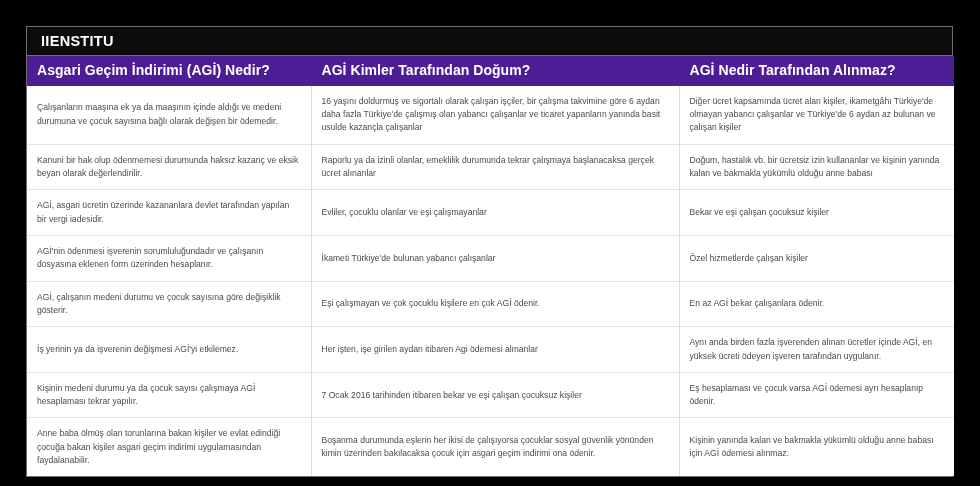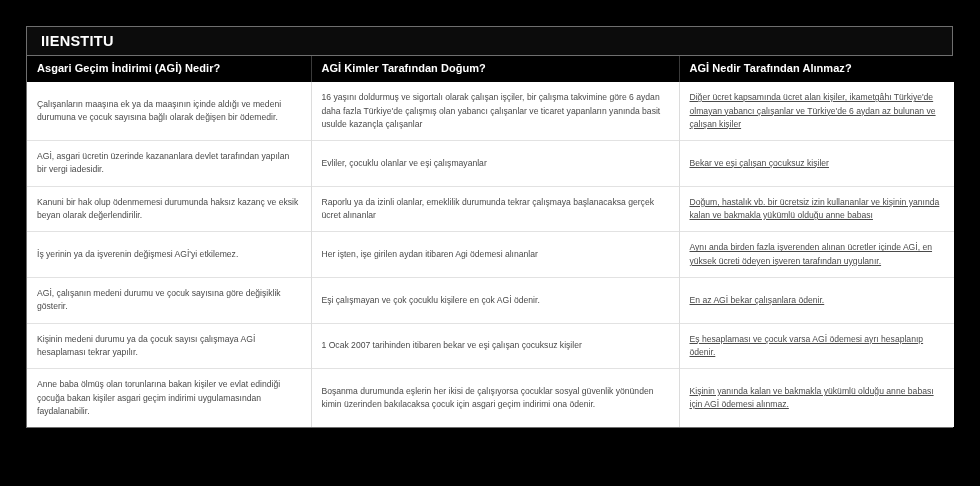--- a/index.html
+++ b/index.html
@@ -40,44 +40,44 @@
     white-space: nowrap;
   }
   
   table.agi-table {
     width: 100%;
     border-collapse: collapse;
     table-layout: fixed;
     background: #ffffff;
   }
   table.agi-table th {
-    background: #000000;
+    background: #4c1d95;
     color: #ffffff;
-    font-size: 11px;
+    font-size: 14px;
     font-weight: bold;
     text-align: left;
     padding: 6px 10px 7px 10px;
     vertical-align: middle;
     border-right: 1px solid #3a3a3a;
     letter-spacing: 0.05px;
     line-height: 1.2;
   }
   table.agi-table th:last-child { border-right: none; }
 
   table.agi-table td {
     font-size: 8.6px;
     color: #4a4a4a;
     line-height: 1.55;
     padding: 9px 10px 9px 10px;
     vertical-align: middle;
     border-top: 1px solid #e2e2e2;
     border-right: 1px solid #dcdcdc;
     background: #ffffff;
   }
-  table.agi-table td:last-child { border-right: none; text-decoration: underline; }
+  table.agi-table td:last-child { border-right: none; }
   table.agi-table tbody tr:first-child td { border-top: none; }
 
   .col-1 { width: 284px; }
   .col-2 { width: 368px; }
   .col-3 { width: 275px; }
 </style>
 </head>
 <body>
 
 <div class="infographic">
@@ -99,42 +99,47 @@
         <th>AGİ Nedir Tarafından Alınmaz?</th>
       </tr>
     </thead>
     <tbody>
       <tr>
         <td>Çalışanların maaşına ek ya da maaşının içinde aldığı ve medeni durumuna ve çocuk sayısına bağlı olarak değişen bir ödemedir.</td>
         <td>16 yaşını doldurmuş ve sigortalı olarak çalışan işçiler, bir çalışma takvimine göre 6 aydan daha fazla Türkiye'de çalışmış olan yabancı çalışanlar ve ticaret yapanların yanında basit usulde kazançla çalışanlar</td>
         <td>Diğer ücret kapsamında ücret alan kişiler, ikametgâhı Türkiye'de olmayan yabancı çalışanlar ve Türkiye'de 6 aydan az bulunan ve çalışan kişiler</td>
       </tr>
       <tr>
+        <td>Kanuni bir hak olup ödenmemesi durumunda haksız kazanç ve eksik beyan olarak değerlendirilir.</td>
+        <td>Raporlu ya da izinli olanlar, emeklilik durumunda tekrar çalışmaya başlanacaksa gerçek ücret alınanlar</td>
+        <td>Doğum, hastalık vb. bir ücretsiz izin kullananlar ve kişinin yanında kalan ve bakmakla yükümlü olduğu anne babası</td>
+      </tr>
+      <tr>
         <td>AGİ, asgari ücretin üzerinde kazananlara devlet tarafından yapılan bir vergi iadesidir.</td>
         <td>Evliler, çocuklu olanlar ve eşi çalışmayanlar</td>
         <td>Bekar ve eşi çalışan çocuksuz kişiler</td>
       </tr>
       <tr>
-        <td>Kanuni bir hak olup ödenmemesi durumunda haksız kazanç ve eksik beyan olarak değerlendirilir.</td>
-        <td>Raporlu ya da izinli olanlar, emeklilik durumunda tekrar çalışmaya başlanacaksa gerçek ücret alınanlar</td>
-        <td>Doğum, hastalık vb. bir ücretsiz izin kullananlar ve kişinin yanında kalan ve bakmakla yükümlü olduğu anne babası</td>
+        <td>AGİ'nin ödenmesi işverenin sorumluluğundadır ve çalışanın dosyasına eklenen form üzerinden hesaplanır.</td>
+        <td>İkameti Türkiye'de bulunan yabancı çalışanlar</td>
+        <td>Özel hizmetlerde çalışan kişiler</td>
+      </tr>
+      <tr>
+        <td>AGİ, çalışanın medeni durumu ve çocuk sayısına göre değişiklik gösterir.</td>
+        <td>Eşi çalışmayan ve çok çocuklu kişilere en çok AGİ ödenir.</td>
+        <td>En az AGİ bekar çalışanlara ödenir.</td>
       </tr>
       <tr>
         <td>İş yerinin ya da işverenin değişmesi AGİ'yi etkilemez.</td>
         <td>Her işten, işe girilen aydan itibaren Agi ödemesi alınanlar</td>
         <td>Aynı anda birden fazla işverenden alınan ücretler içinde AGİ, en yüksek ücreti ödeyen işveren tarafından uygulanır.</td>
       </tr>
       <tr>
-        <td>AGİ, çalışanın medeni durumu ve çocuk sayısına göre değişiklik gösterir.</td>
-        <td>Eşi çalışmayan ve çok çocuklu kişilere en çok AGİ ödenir.</td>
-        <td>En az AGİ bekar çalışanlara ödenir.</td>
-      </tr>
-      <tr>
         <td>Kişinin medeni durumu ya da çocuk sayısı çalışmaya AGİ hesaplaması tekrar yapılır.</td>
-        <td>1 Ocak 2007 tarihinden itibaren bekar ve eşi çalışan çocuksuz kişiler</td>
+        <td>7 Ocak 2016 tarihinden itibaren bekar ve eşi çalışan çocuksuz kişiler</td>
         <td>Eş hesaplaması ve çocuk varsa AGİ ödemesi ayrı hesaplanıp ödenir.</td>
       </tr>
       <tr>
         <td>Anne baba ölmüş olan torunlarına bakan kişiler ve evlat edindiği çocuğa bakan kişiler asgari geçim indirimi uygulamasından faydalanabilir.</td>
         <td>Boşanma durumunda eşlerin her ikisi de çalışıyorsa çocuklar sosyal güvenlik yönünden kimin üzerinden bakılacaksa çocuk için asgari geçim indirimi ona ödenir.</td>
         <td>Kişinin yanında kalan ve bakmakla yükümlü olduğu anne babası için AGİ ödemesi alınmaz.</td>
       </tr>
 
     </tbody>
   </table>

